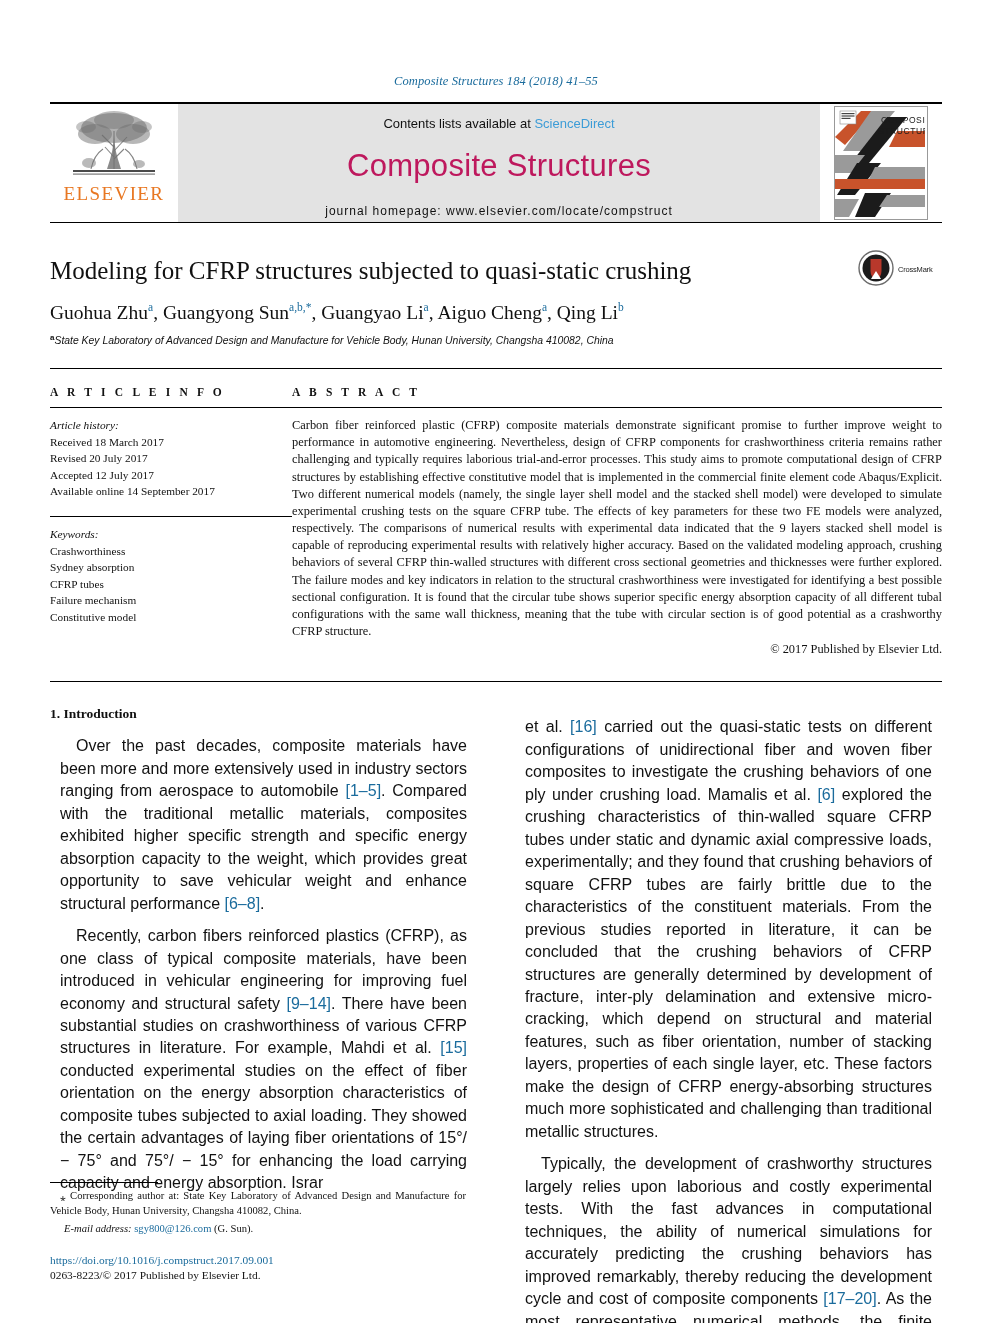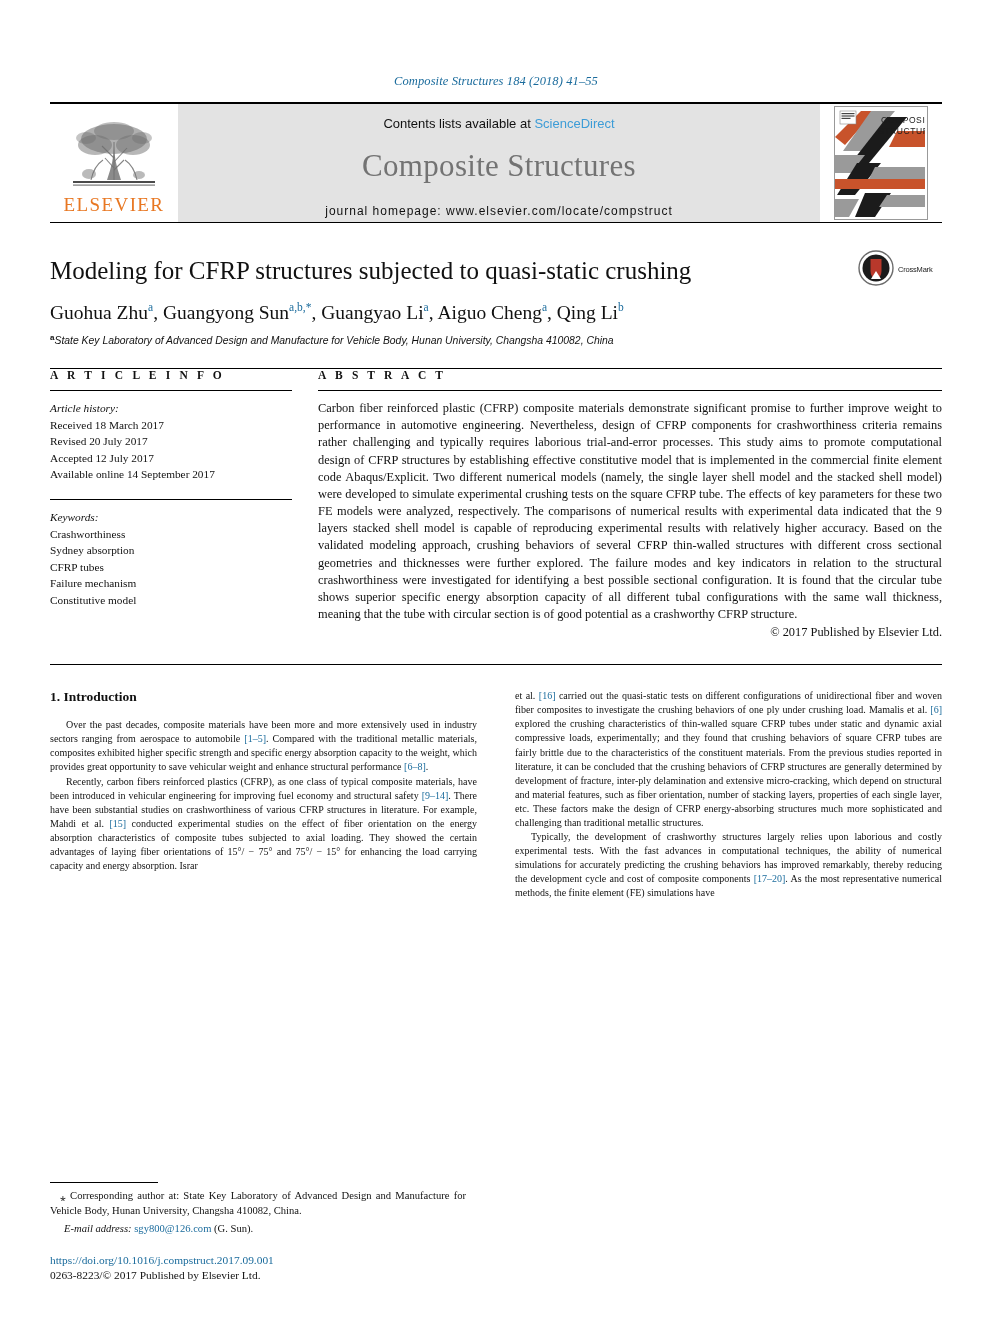--- a/index.html
+++ b/index.html
@@ -42,21 +42,21 @@
     align-items: stretch;
     height: 118px;
   }
   .elsevier-logo {
     width: 128px;
     flex: 0 0 128px;
     display: flex;
     flex-direction: column;
     align-items: center;
     justify-content: flex-start;
-    padding-top: 14px;
+    padding-top: 3px;
     box-sizing: border-box;
   }
   .tree-svg { display:block; }
   .elsevier-word {
     font-family: "Liberation Serif", serif;
     color: #E87722;
     font-size: 19px;
     letter-spacing: 1.4px;
     line-height: 1;
     margin-top: 1px;
@@ -73,25 +73,25 @@
   }
   .contents-line {
     font-family: "Liberation Sans", sans-serif;
     font-size: 13px;
     color: #111;
   }
   .contents-line .sd {
     color: #3C9CD7;
   }
   .journal-name {
-    font-family: Liberation Serif, serif;
+    font-family: Liberation Sans, sans-serif;
     font-size: 31px;
     margin-top: 17px;
     letter-spacing: 0.3px;
-    color: #737373;
+    color: #be185d;
   }
   .homepage-line {
     font-family: "Liberation Sans", sans-serif;
     font-size: 12px;
     letter-spacing: 1.0px;
     margin-top: 20px;
     color: #111;
   }
   .cover-thumb {
     width: 122px;
@@ -173,21 +173,21 @@
     vertical-align: super;
   }
 
   
   .info-sep {
     border-top: 1px solid #000;
     margin-top: 19px;
   }
   .info-abstract {
     display: flex;
-    gap: 26px;
+    margin-top: 17px;
   }
   .col-info {
     width: 242px;
     flex: 0 0 242px;
   }
   .col-abstract {
     flex: 1 1 auto;
   }
   .sec-head {
     font-family: "Liberation Serif", serif;
@@ -246,27 +246,27 @@
     min-width: 0;
   }
   .sec-title {
     font-family: "Liberation Serif", serif;
     font-weight: bold;
     font-size: 13.5px;
     color: #111;
     margin: 0 0 13px 0;
   }
   .para {
-    font-family: Liberation Serif, serif;
-    font-size: 10px;
+    font-family: Liberation Sans, sans-serif;
+    font-size: 16px;
     line-height: 1.405;
     text-align: justify;
     text-indent: 16px;
     color: #111;
-    margin: 0;
+    margin: 10px;
   }
   .para + .para { margin-top: 0; }
   .para.noindent { text-indent: 0; }
   a.cit, .cit {
     color: #1a6b9c;
     text-decoration: none;
   }
 
   
   .footnote-wrap {

